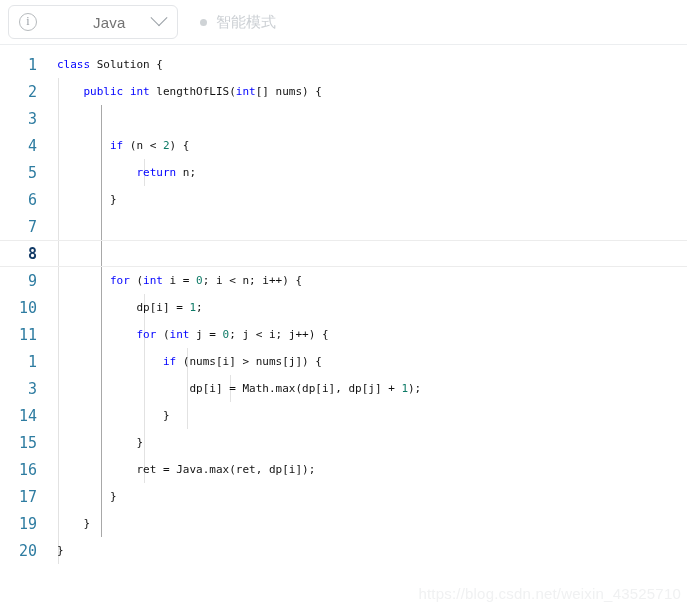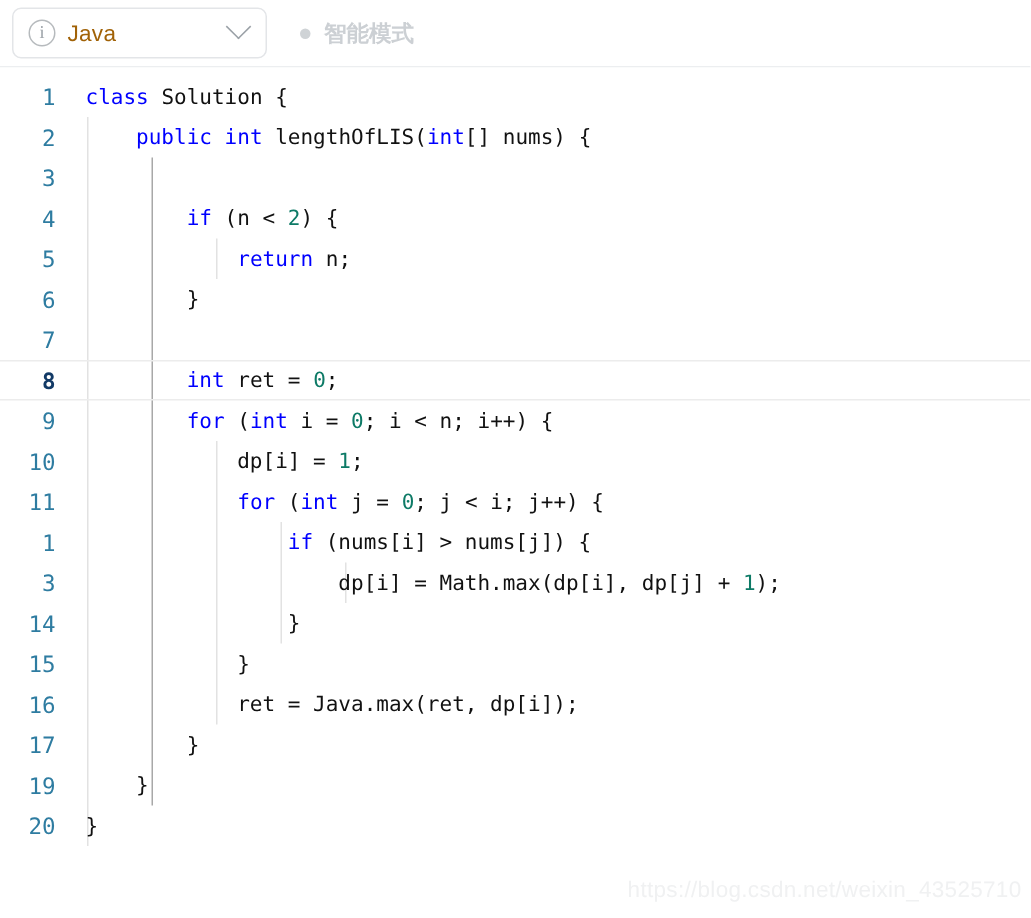--- a/index.html
+++ b/index.html
@@ -47,22 +47,23 @@
     font-family: "Liberation Serif", serif;
     font-size: 12px;
     line-height: 14px;
     text-align: center;
     margin-right: 8px;
     user-select: none;
   }
   #lang-label {
     flex: 1 1 auto;
     font-size: 15px;
-    color: #a16207;
+    color: #737373;
     letter-spacing: .2px;
+    margin-left: 48px;
   }
   .chevron {
     width: 11px;
     height: 11px;
     margin-right: 2px;
     border-right: 1.6px solid #9aa0a6;
     border-bottom: 1.6px solid #9aa0a6;
     transform: rotate(45deg) translate(-3px, -3px);
     flex: 0 0 11px;
   }
@@ -75,21 +76,20 @@
   .dot {
     width: 7px;
     height: 7px;
     border-radius: 50%;
     background: #cfd3d6;
     margin-right: 9px;
   }
   #smart-mode-label {
     font-size: 15px;
     color: #ccd0d4;
-    font-weight: bold;
   }
 
   
   #editor {
     position: relative;
     background: #ffffff;
     height: 567px;
     overflow: hidden;
   }
   #code-area {
@@ -116,21 +116,21 @@
     padding-right: 9px;
     box-sizing: border-box;
     font-family: "DejaVu Sans Mono", monospace;
     font-size: 15px;
     color: #2e7ca1;
     user-select: none;
   }
   .code {
     flex: 1 1 auto;
     font-family: "DejaVu Sans Mono", monospace;
-    font-size: 14px;
+    font-size: 11px;
     color: #111111;
     white-space: pre;
     letter-spacing: 0px;
     padding-left: 11px;
   }
   .kw  { color: #0000ff; }
   .num { color: #0d7a66; }
 
   
   #guides {
@@ -208,21 +208,20 @@
       </div>
       <div class="row">
         <span class="ln">6</span>
         <span class="code">        }</span>
       </div>
       <div class="row">
         <span class="ln">7</span>
       </div>
       <div class="row active">
         <span class="ln">8</span>
-        <span class="code">        <span class="kw">int</span> ret = <span class="num">0</span>;</span>
       </div>
       <div class="row">
         <span class="ln">9</span>
         <span class="code">        <span class="kw">for</span> (<span class="kw">int</span> i = <span class="num">0</span>; i &lt; n; i++) {</span>
       </div>
       <div class="row">
         <span class="ln">10</span>
         <span class="code">            dp[i] = <span class="num">1</span>;</span>
       </div>
       <div class="row">

